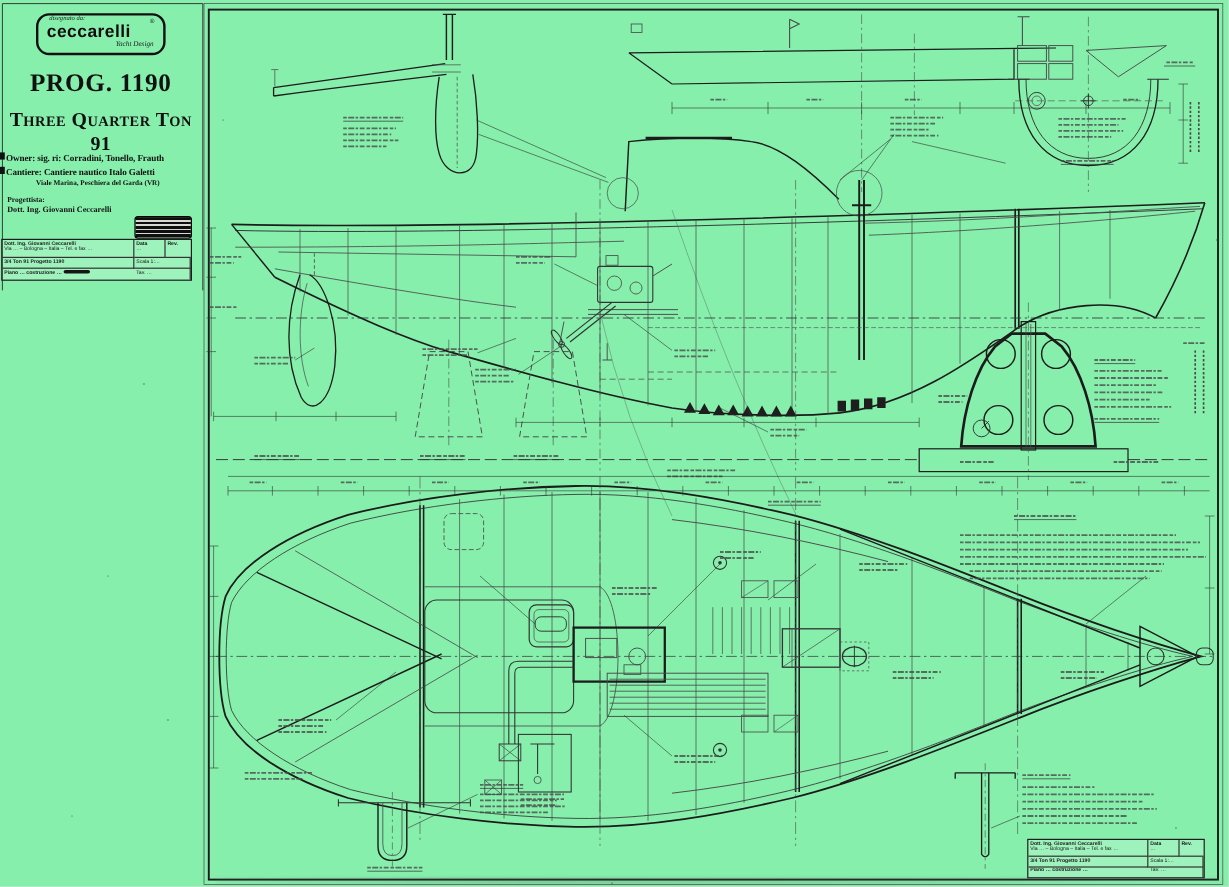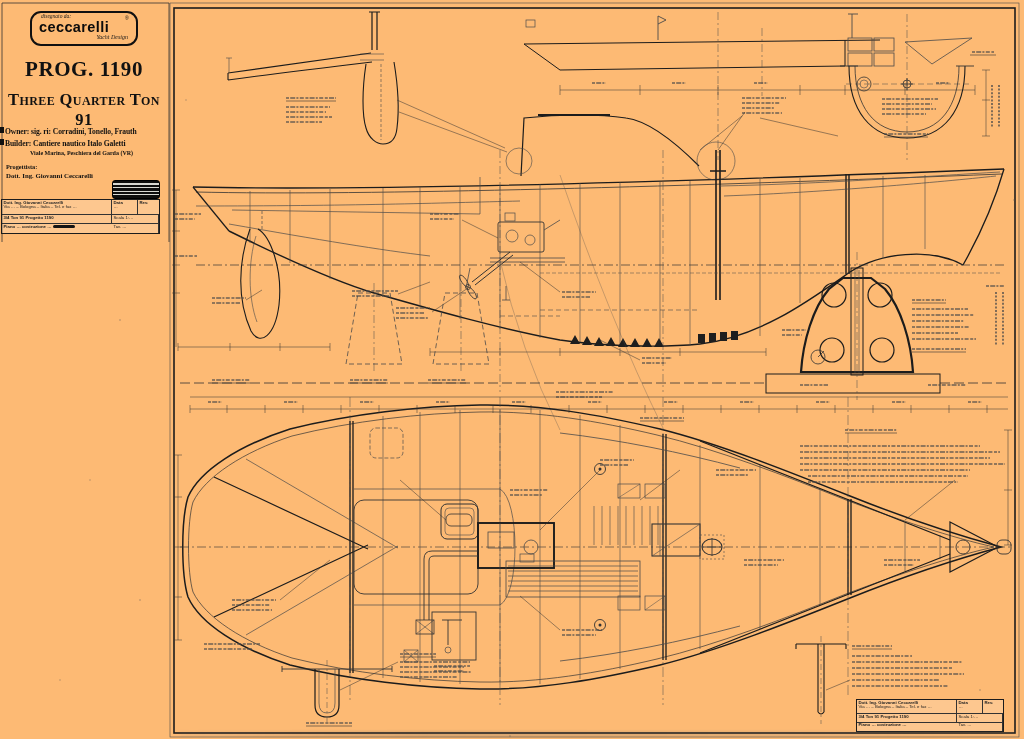--- a/index.html
+++ b/index.html
@@ -1,16 +1,16 @@
 <!DOCTYPE html>
 <html><head>
 <meta charset="utf-8">
 <style>
   html,body{margin:0;padding:0;background:#e8e8e4;}
-  #sheet{position:relative;width:1024px;height:739px;background:#fdba74;overflow:hidden;
+  #sheet{position:relative;width:1024px;height:739px;background:#86efac;overflow:hidden;
          font-family:"Liberation Serif",serif;color:#111;}
   .abs{position:absolute;}
   svg.lines{position:absolute;left:0;top:0;width:1024px;height:739px;}
 
   
   .logo-box{left:30px;top:11px;width:104px;height:31px;border:2.5px solid #101010;border-radius:11px;}
   .logo-pre{left:9px;top:0px;font:italic 5.5px "Liberation Serif",serif;color:#1a1a1a;}
   .logo-name{left:7px;top:6px;font-weight:bold;font-size:14.5px;font-family:"Liberation Sans",sans-serif;
              letter-spacing:.4px;color:#0b0b0b;}
   .logo-reg{left:93px;top:2px;font-size:5px;font-family:"Liberation Sans",sans-serif;}
@@ -353,21 +353,21 @@
   </div>
 
   <div class="abs prog">PROG. 1190</div>
   <div class="abs tqt">Three Quarter Ton 91</div>
 
   <div class="abs ln owner-line">
     <span>Owner:</span>
     <span>sig. ri: Corradini, Tonello, Frauth</span>
   </div>
   <div class="abs ln builder-line">
-    <span>Builder:</span>
+    <span>Cantiere:</span>
     <span>Cantiere nautico Italo Galetti</span>
   </div>
   <div class="abs builder-addr">Viale Marina, Peschiera del Garda (VR)</div>
   <div class="abs designer-label">Progettista:</div>
   <div class="abs designer-name">Dott. Ing. Giovanni Ceccarelli</div>
 
   <div class="abs stamp"></div>
 
   <div class="abs itable tbl-left">
     <div class="c">

